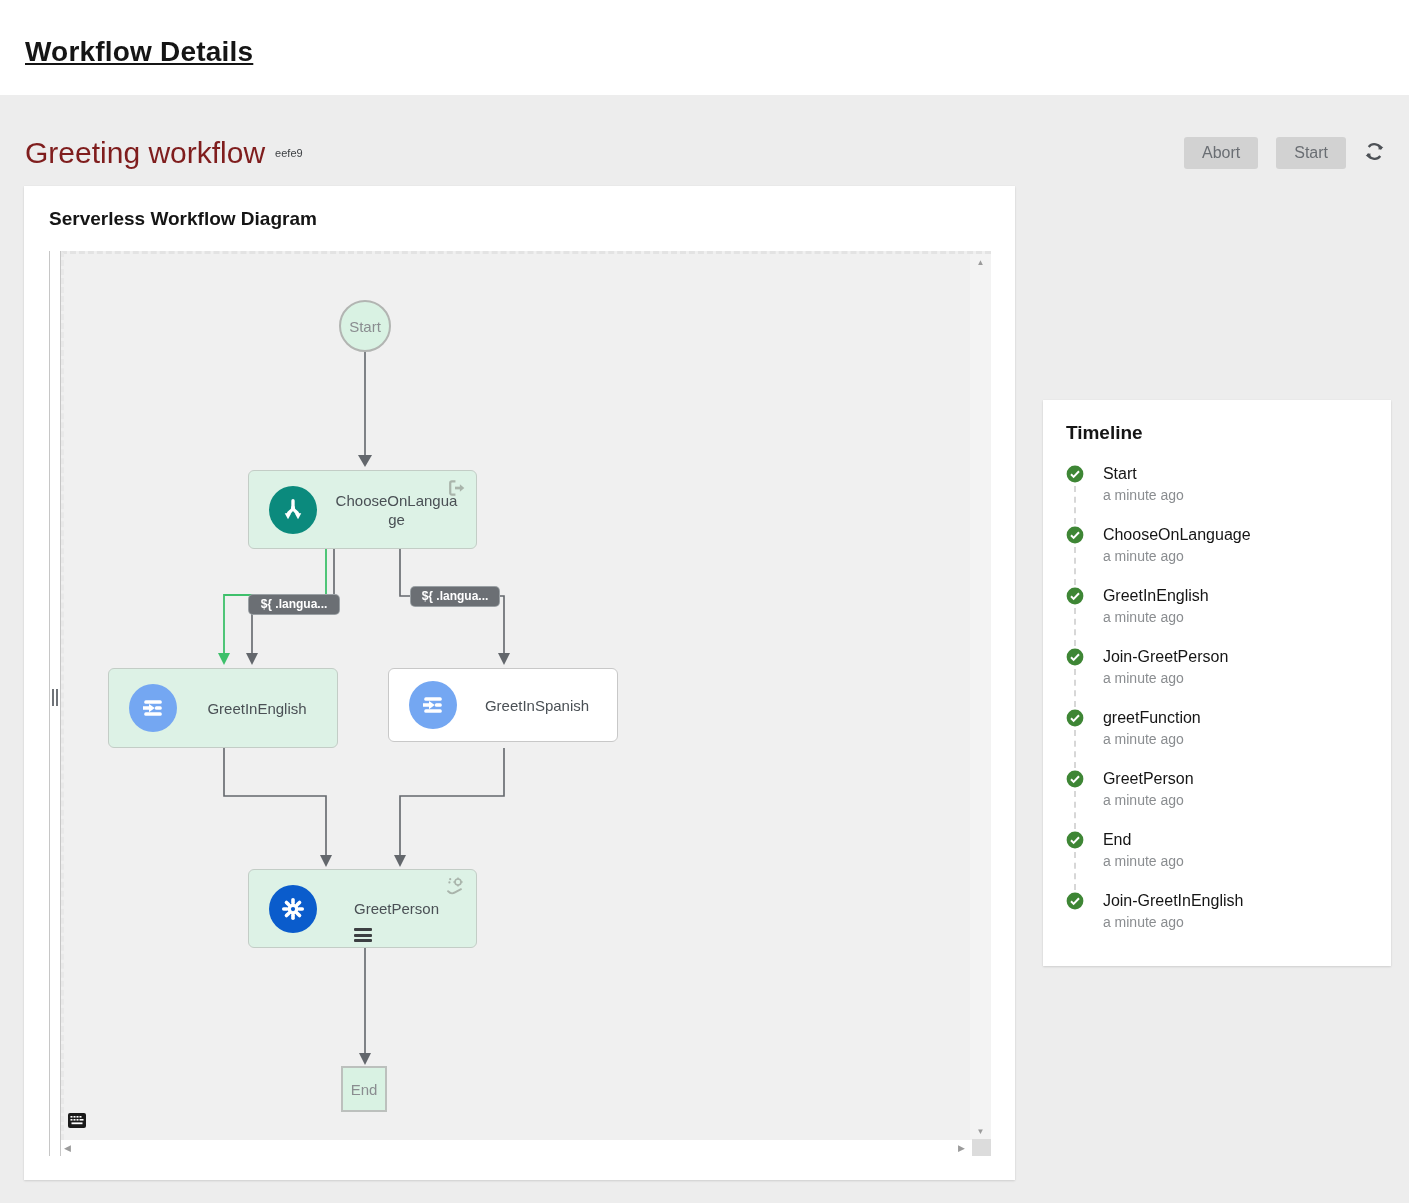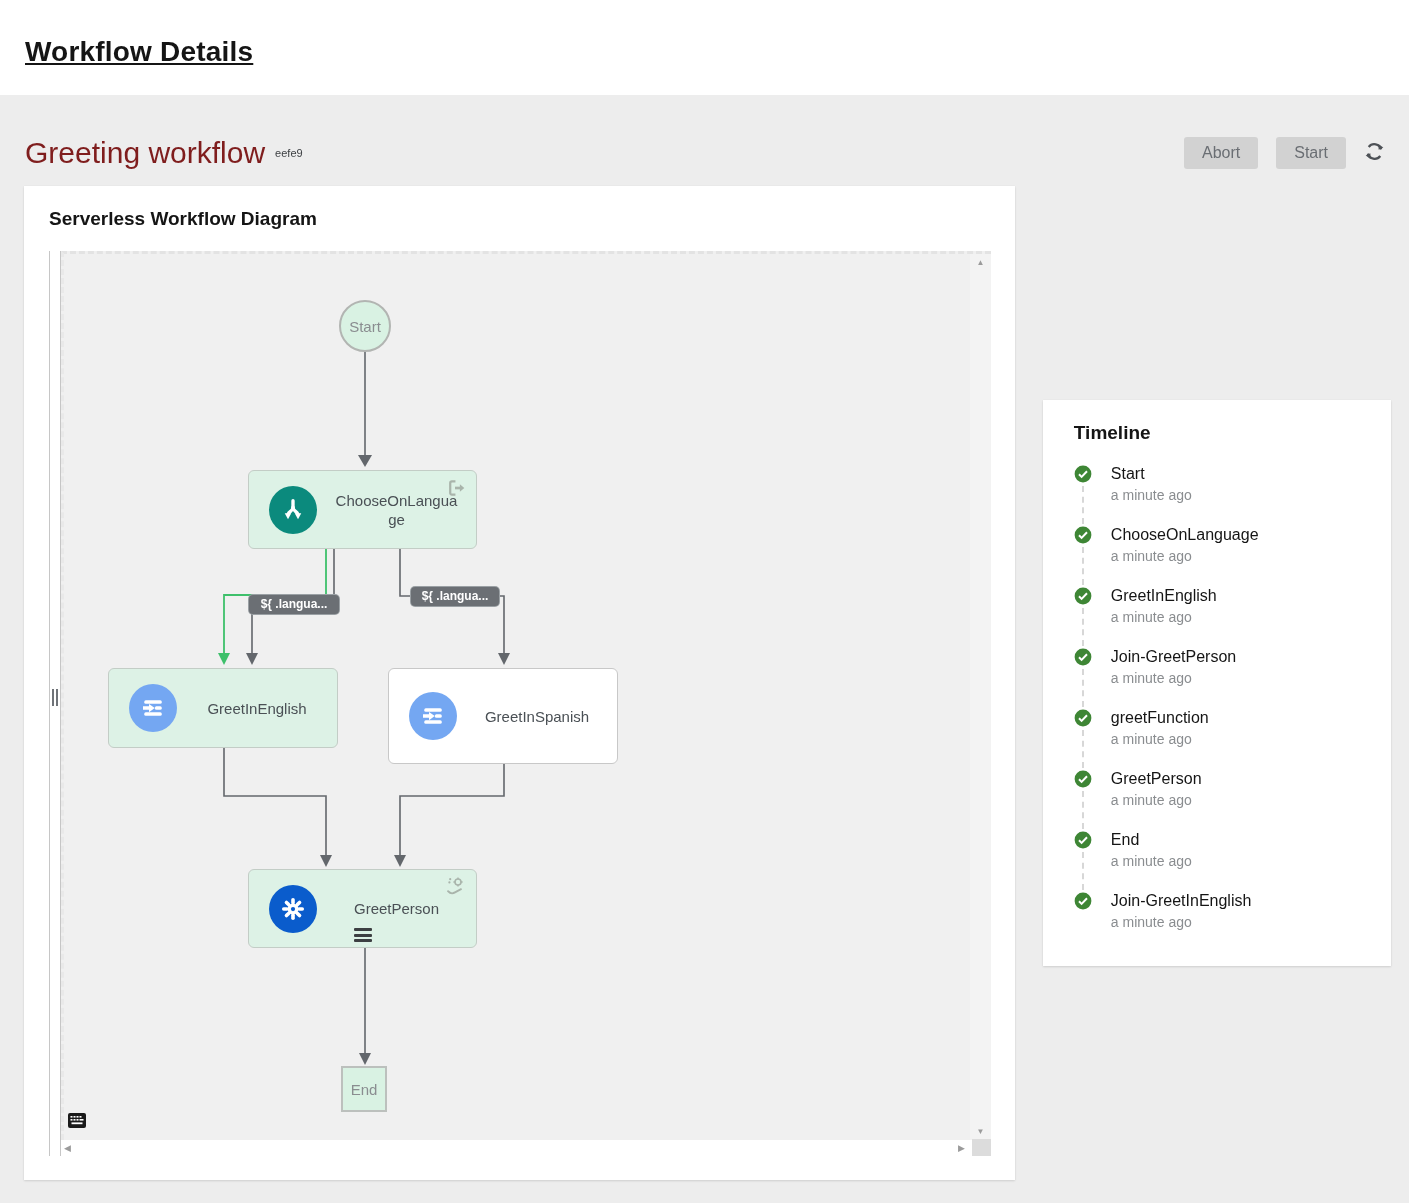--- a/index.html
+++ b/index.html
@@ -100,21 +100,21 @@
     font-size:15px; color:#8a8d90;
   }
 
   .edge-label {
     position:absolute; background:#6b6f74; color:#ffffff; font-size:12px; font-weight:700;
     border-radius:4px; box-shadow:0 0 0 1px #9aa0a4; text-align:center;
     height:19px; line-height:19px; white-space:nowrap; padding:0 5px;
   }
 
   
-  .timeline-card { width:351px; height:566px; padding:22px 24px 20px 31px;margin-left:12px; }
+  .timeline-card { width:351px; height:566px; padding:22px 24px 20px 23px;margin-left:12px; }
   .timeline-card h3 { margin-bottom:20px; }
   .t-item { position:relative; padding-left:37px; padding-bottom:21px; }
   .t-item:not(:last-child)::after {
     content:""; position:absolute; left:8px; top:22px; bottom:1px;
     border-left:2px dashed #d7d7d7;
   }
   .t-check { position:absolute; left:0; top:1px; }
   .t-label { font-size:16px; color:#151515; line-height:20px; }
   .t-time { font-size:14px; color:#8a8d90; line-height:18px; margin-top:2px; }
 </style>
@@ -220,21 +220,21 @@
                   <rect x="5" y="5.8" width="14" height="2.8" rx="1.2" fill="#ffffff"></rect>
                   <rect x="5" y="15.4" width="14" height="2.8" rx="1.2" fill="#ffffff"></rect>
                   <rect x="13.5" y="10.6" width="5.5" height="2.8" rx="1.2" fill="#ffffff"></rect>
                   <path d="M4 12 h5.5" stroke="#ffffff" stroke-width="2.8"></path>
                   <polygon points="8.8,8.7 8.8,15.3 13.4,12" fill="#ffffff"></polygon>
                 </svg>
               </span>
               <span class="node-label">GreetInEnglish</span>
             </div>
 
-            <div class="node node-rect n-white" style="left:324px; top:414px; width:230px; height:96px;">
+            <div class="node node-rect n-white" style="left:324px; top:414px; width:230px; height:74px;">
               <span class="icon-circle c-blue">
                 <svg width="30" height="30" viewBox="0 0 24 24">
                   <rect x="5" y="5.8" width="14" height="2.8" rx="1.2" fill="#ffffff"></rect>
                   <rect x="5" y="15.4" width="14" height="2.8" rx="1.2" fill="#ffffff"></rect>
                   <rect x="13.5" y="10.6" width="5.5" height="2.8" rx="1.2" fill="#ffffff"></rect>
                   <path d="M4 12 h5.5" stroke="#ffffff" stroke-width="2.8"></path>
                   <polygon points="8.8,8.7 8.8,15.3 13.4,12" fill="#ffffff"></polygon>
                 </svg>
               </span>
               <span class="node-label">GreetInSpanish</span>

